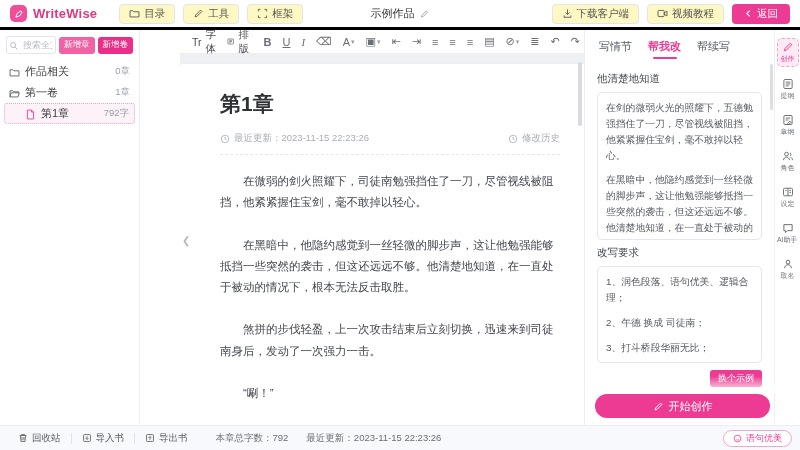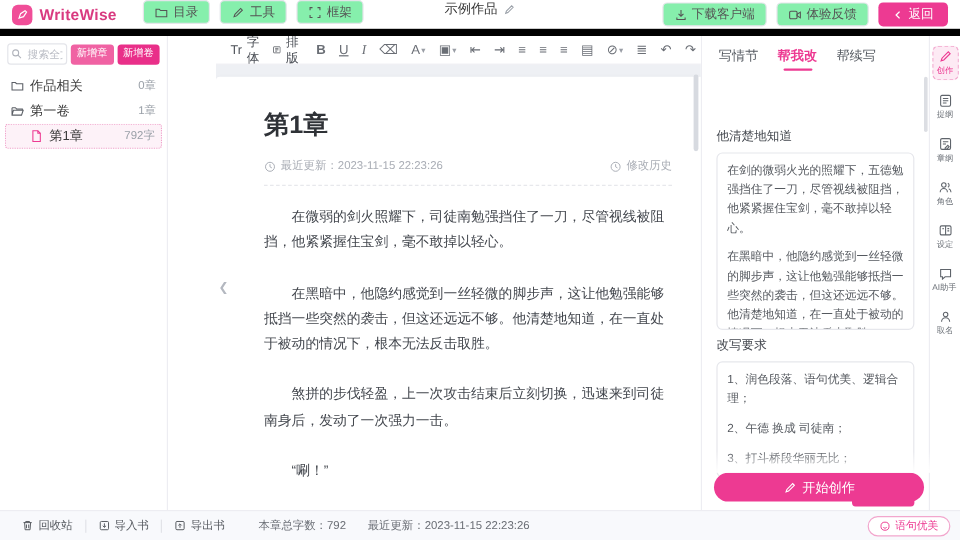--- a/index.html
+++ b/index.html
@@ -3,25 +3,25 @@
 <meta charset="utf-8">
 <style>
   * { margin:0; padding:0; box-sizing:border-box; }
   html,body { width:800px; height:450px; overflow:hidden; }
   body { font-family:"Liberation Sans","DejaVu Sans",sans-serif; font-size:11px; color:#3a3a3a; background:#fff; }
   .app { width:800px; height:450px; display:flex; flex-direction:column; position:relative; }
 
   svg.i { display:inline-block; vertical-align:-2px; }
 
   
-  .topbar { height:30px; background:#fff; border-bottom:6px solid #000000; display:flex; padding:0 10px; gap:8px; flex:0 0 auto; position:relative; z-index:5; }
+  .topbar { height:30px; background:#fff; border-bottom:3px solid #000000; display:flex; align-items:center; padding:0 10px; gap:8px; flex:0 0 auto; position:relative; z-index:5; }
   .logo { display:flex; align-items:center; gap:6px; margin-right:14px; }
   .logo-mark { width:17px; height:17px; border-radius:5px; background:#f04e98; color:#fff; display:flex; align-items:center; justify-content:center; }
   .logo-name { font-weight:bold; font-size:13px; color:#d93a80; letter-spacing:.2px; }
-  .tb-btn { display:inline-flex; align-items:center; gap:4px; border:1px solid #e4e5ea; background:#86efac; border-radius:4px; height:20px; padding:0 9px; color:#555; font-size:10.5px; cursor:pointer; }
+  .tb-btn { display:inline-flex; align-items:center; gap:4px; border:1px solid #e4e5ea; background:#fef9c3; border-radius:4px; height:20px; padding:0 9px; color:#555; font-size:10.5px; cursor:pointer; }
   .tb-center { position:absolute; left:50%; transform:translateX(-50%); display:flex; align-items:center; gap:5px; color:#333; font-size:11px; }
   .tb-right { margin-left:auto; display:flex; align-items:center; gap:8px; }
   .tb-btn-primary { display:inline-flex; align-items:center; gap:4px; background:#ed3a92; color:#fff; border:none; border-radius:4px; height:20px; padding:0 12px; font-size:10.5px; cursor:pointer; }
 
   
   .row { flex:1 1 auto; display:flex; min-height:0; }
 
   
   .sidebar { width:140px; background:#fff; border-right:1px solid #ededf2; padding:6px 4px 0 4px; flex:0 0 auto; }
   .sb-top { display:flex; align-items:center; gap:3px; padding:0 2px 7px 2px; }
@@ -52,21 +52,21 @@
   .ch-title { font-size:21px; font-weight:bold; color:#2f3237; margin-bottom:14px; }
   .ch-meta { display:flex; align-items:center; color:#a9adb5; font-size:9.5px; padding-bottom:9px; border-bottom:1px dashed #e7e8ec; }
   .ch-meta .left, .ch-meta .right { display:flex; align-items:center; gap:4px; }
   .ch-meta .right { margin-left:auto; cursor:pointer; }
   .ch-body { padding-top:16px; }
   .ch-body p { font-size:11.5px; line-height:1.85; color:#42464d; text-indent:2em; margin-bottom:21px; }
   .collapse-handle { position:absolute; left:2px; top:50%; transform:translateY(-50%); color:#b4b8c0; font-size:10px; cursor:pointer; }
   .canvas-scroll { position:absolute; right:2px; top:8px; width:4px; height:64px; border-radius:2px; background:#d7dae0; }
 
   
-  .panel { width:190px; background:#fff; flex:0 0 auto; display:flex; flex-direction:column; position:relative; border-right:1px solid #ededf2;gap:35px; }
+  .panel { width:190px; background:#fff; flex:0 0 auto; display:flex; flex-direction:column; position:relative; border-right:1px solid #ededf2; }
   .tabs { display:flex; gap:16px; padding:9px 14px 6px 14px; flex:0 0 auto; }
   .tab { font-size:11px; color:#555a61; cursor:pointer; padding-bottom:4px; }
   .tab.active { color:#ed3a92; font-weight:bold; position:relative; }
   .tab.active::after { content:""; position:absolute; left:50%; transform:translateX(-50%); bottom:-1px; width:24px; height:2.5px; border-radius:2px; background:#ed3a92; }
   .panel-body { flex:1 1 auto; overflow:hidden; padding:2px 12px 44px 12px; position:relative; }
   .sec-label { font-size:10.5px; color:#44484f; margin:6px 0 6px 0; }
   .sec-box { border:1px solid #e6e7ec; border-radius:5px; padding:7px 8px; font-size:9.8px; line-height:1.62; color:#55595f; }
   .sec-box p + p { margin-top:9px; }
   .src-box { height:148px; overflow:hidden; }
   .req-box p { margin:0; }
@@ -138,21 +138,21 @@
         <svg class="i" width="11" height="11" viewBox="0 0 16 16" fill="none" stroke="currentColor" stroke-width="1.3">
             <path d="M8 2v7M5 6.5L8 9.5 11 6.5M3 11v2.5h10V11"></path>
           </svg>
         <span>下载客户端</span>
       </button>
       <button class="tb-btn">
         <svg class="i" width="11" height="11" viewBox="0 0 16 16" fill="none" stroke="currentColor" stroke-width="1.3">
             <rect x="1.5" y="3.5" width="9" height="9" rx="1.5"></rect>
             <path d="M10.5 7l4-2.5v7l-4-2.5z"></path>
           </svg>
-        <span>体验反馈</span>
+        <span>视频教程</span>
       </button>
       <button class="tb-btn-primary">
         <svg class="i" width="9" height="9" viewBox="0 0 16 16" fill="none" stroke="#fff" stroke-width="2">
             <path d="M10 3L5 8l5 5"></path>
           </svg>
         <span>返回</span>
       </button>
     </div>
   </div>
 

